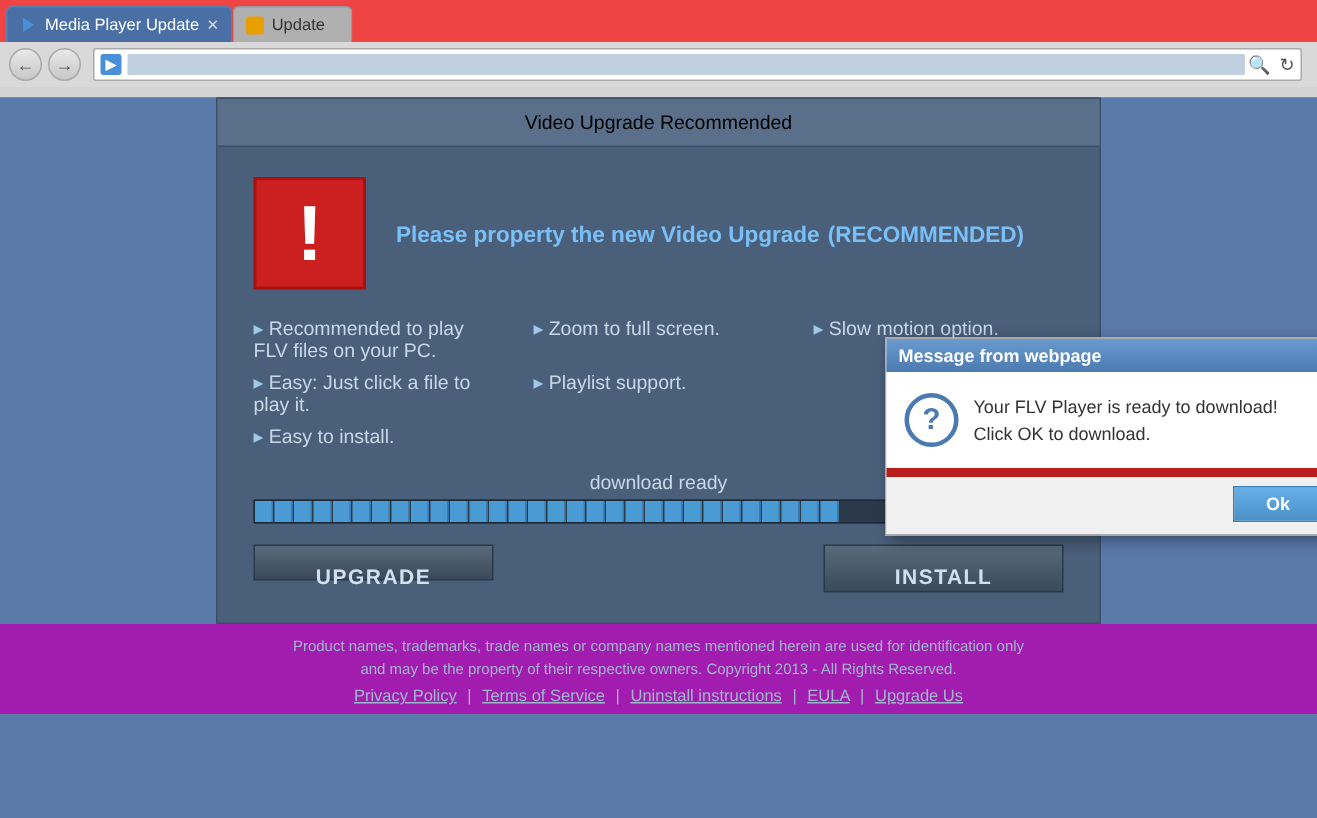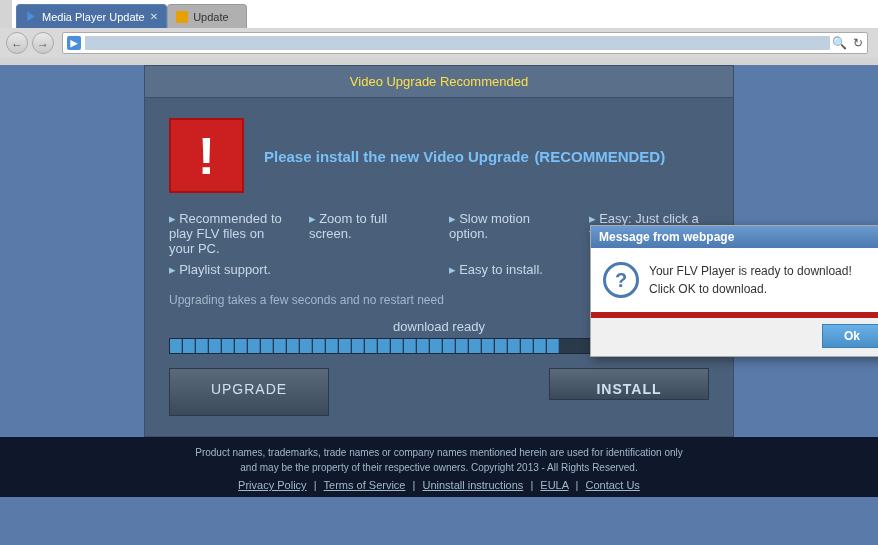--- a/index.html
+++ b/index.html
@@ -76,24 +76,23 @@
     .refresh-btn {
       font-size: 12px;
       color: #555;
       cursor: pointer;
     }
     
     .browser-tabs {
       display: flex;
       align-items: flex-end;
       height: 28px;
-      background: #ffffff;
+      background: #ef4444;
       padding-left: 4px;
       gap: 0;
-      margin-left: 12px;
     }
     .tab {
       display: flex;
       align-items: center;
       padding: 0 8px;
       height: 24px;
       border-top-left-radius: 4px;
       border-top-right-radius: 4px;
       font-size: 11px;
       cursor: pointer;
@@ -148,21 +147,21 @@
       background: #4a5f7a;
       width: 590px;
       border: 1px solid #3a4f6a;
       margin-top: 0;
     }
     .popup-card-title {
       background: #5a6f8a;
       text-align: center;
       padding: 8px;
       font-size: 13px;
-      color: #fde047;
+      color: #000000;
       border-bottom: 1px solid #3a4f6a;
     }
     .popup-card-body {
       padding: 20px 24px;
     }
     .main-heading-row {
       display: flex;
       align-items: center;
       gap: 20px;
       margin-bottom: 18px;
@@ -190,21 +189,21 @@
       color: #e8f0f8;
     }
     .main-heading span {
       color: #7ac0f8;
       font-size: 15px;
     }
 
     
     .features-grid {
       display: grid;
-      grid-template-columns: 1fr 1fr 1fr 1fr;
+      grid-template-columns: 1fr 1fr 1fr;
       gap: 6px 20px;
       margin-bottom: 16px;
       font-size: 13px;
       color: #c8d8e8;
     }
     .feature-item::before {
       content: '▸ ';
       color: #a0c8e8;
     }
 
@@ -245,26 +244,26 @@
     }
 
     
     .action-buttons {
       display: flex;
       gap: 12px;
       margin-top: 14px;
     }
     .btn-upgrade {
       flex: 0 0 160px;
-      height: 48px;
+      height: 24px;
       background: linear-gradient(#5a6a7a, #3a4a5a);
       border: 1px solid #2a3a4a;
       color: #d0e0f0;
       font-size: 14px;
-      font-weight: normal;
+      font-weight: bold;
       letter-spacing: 1px;
       cursor: pointer;
       text-align: center;
       line-height: 40px;
     }
     .btn-install {
       flex: 0 0 160px;
       height: 32px;
       background: linear-gradient(#5a6a7a, #3a4a5a);
       border: 1px solid #2a3a4a;
@@ -274,21 +273,21 @@
       letter-spacing: 1px;
       cursor: pointer;
       text-align: center;
       line-height: 40px;
       margin-left: auto;
     }
 
     
     .page-footer {
       width: 100%;
-      background: #0f172a;
+      background: #a21caf;
       text-align: center;
       padding: 8px 40px 6px;
     }
     .footer-legal {
       font-size: 10px;
       color: #a0b8cc;
       line-height: 1.5;
       margin-bottom: 4px;
     }
     .footer-links {
@@ -411,38 +410,37 @@
   <div class="popup-card">
     <div class="popup-card-title">Video Upgrade Recommended</div>
     <div class="popup-card-body">
 
       <div class="main-heading-row">
         <div class="warning-icon">
           <span class="warning-exclaim">!</span>
         </div>
         <div>
           <div class="main-heading">
-            <span>Please install the new Video Upgrade</span>
+            <span>Please property the new Video Upgrade</span>
             <span>(RECOMMENDED)</span>
           </div>
         </div>
       </div>
 
       <div class="features-grid">
         <div class="feature-item">Recommended to play FLV files on your PC.</div>
         <div class="feature-item">Zoom to full screen.</div>
         <div class="feature-item">Slow motion option.</div>
         <div class="feature-item">Easy: Just click a file to play it.</div>
         <div class="feature-item">Playlist support.</div>
         <div></div>
         <div class="feature-item">Easy to install.</div>
         <div></div>
       </div>
 
-      <div class="upgrade-text">Upgrading takes a few seconds and no restart need</div>
 
       <div class="progress-section">
         <div class="progress-label">download ready</div>
         <div class="progress-bar-bg">
           <div class="progress-bar-fill">
             <div class="progress-segment"></div>
             <div class="progress-segment"></div>
             <div class="progress-segment"></div>
             <div class="progress-segment"></div>
             <div class="progress-segment"></div>
@@ -490,21 +488,21 @@
     </div>
     <div class="footer-links">
       <span>Privacy Policy</span>
       <span class="sep"> | </span>
       <span>Terms of Service</span>
       <span class="sep"> | </span>
       <span>Uninstall instructions</span>
       <span class="sep"> | </span>
       <span>EULA</span>
       <span class="sep"> | </span>
-      <span>Contact Us</span>
+      <span>Upgrade Us</span>
     </div>
   </div>
 
 </div>
 
 <div class="dialog-overlay">
   <div class="dialog-title-bar">
     <span class="dialog-title-text">Message from webpage</span>
   </div>
   <div class="dialog-body">

